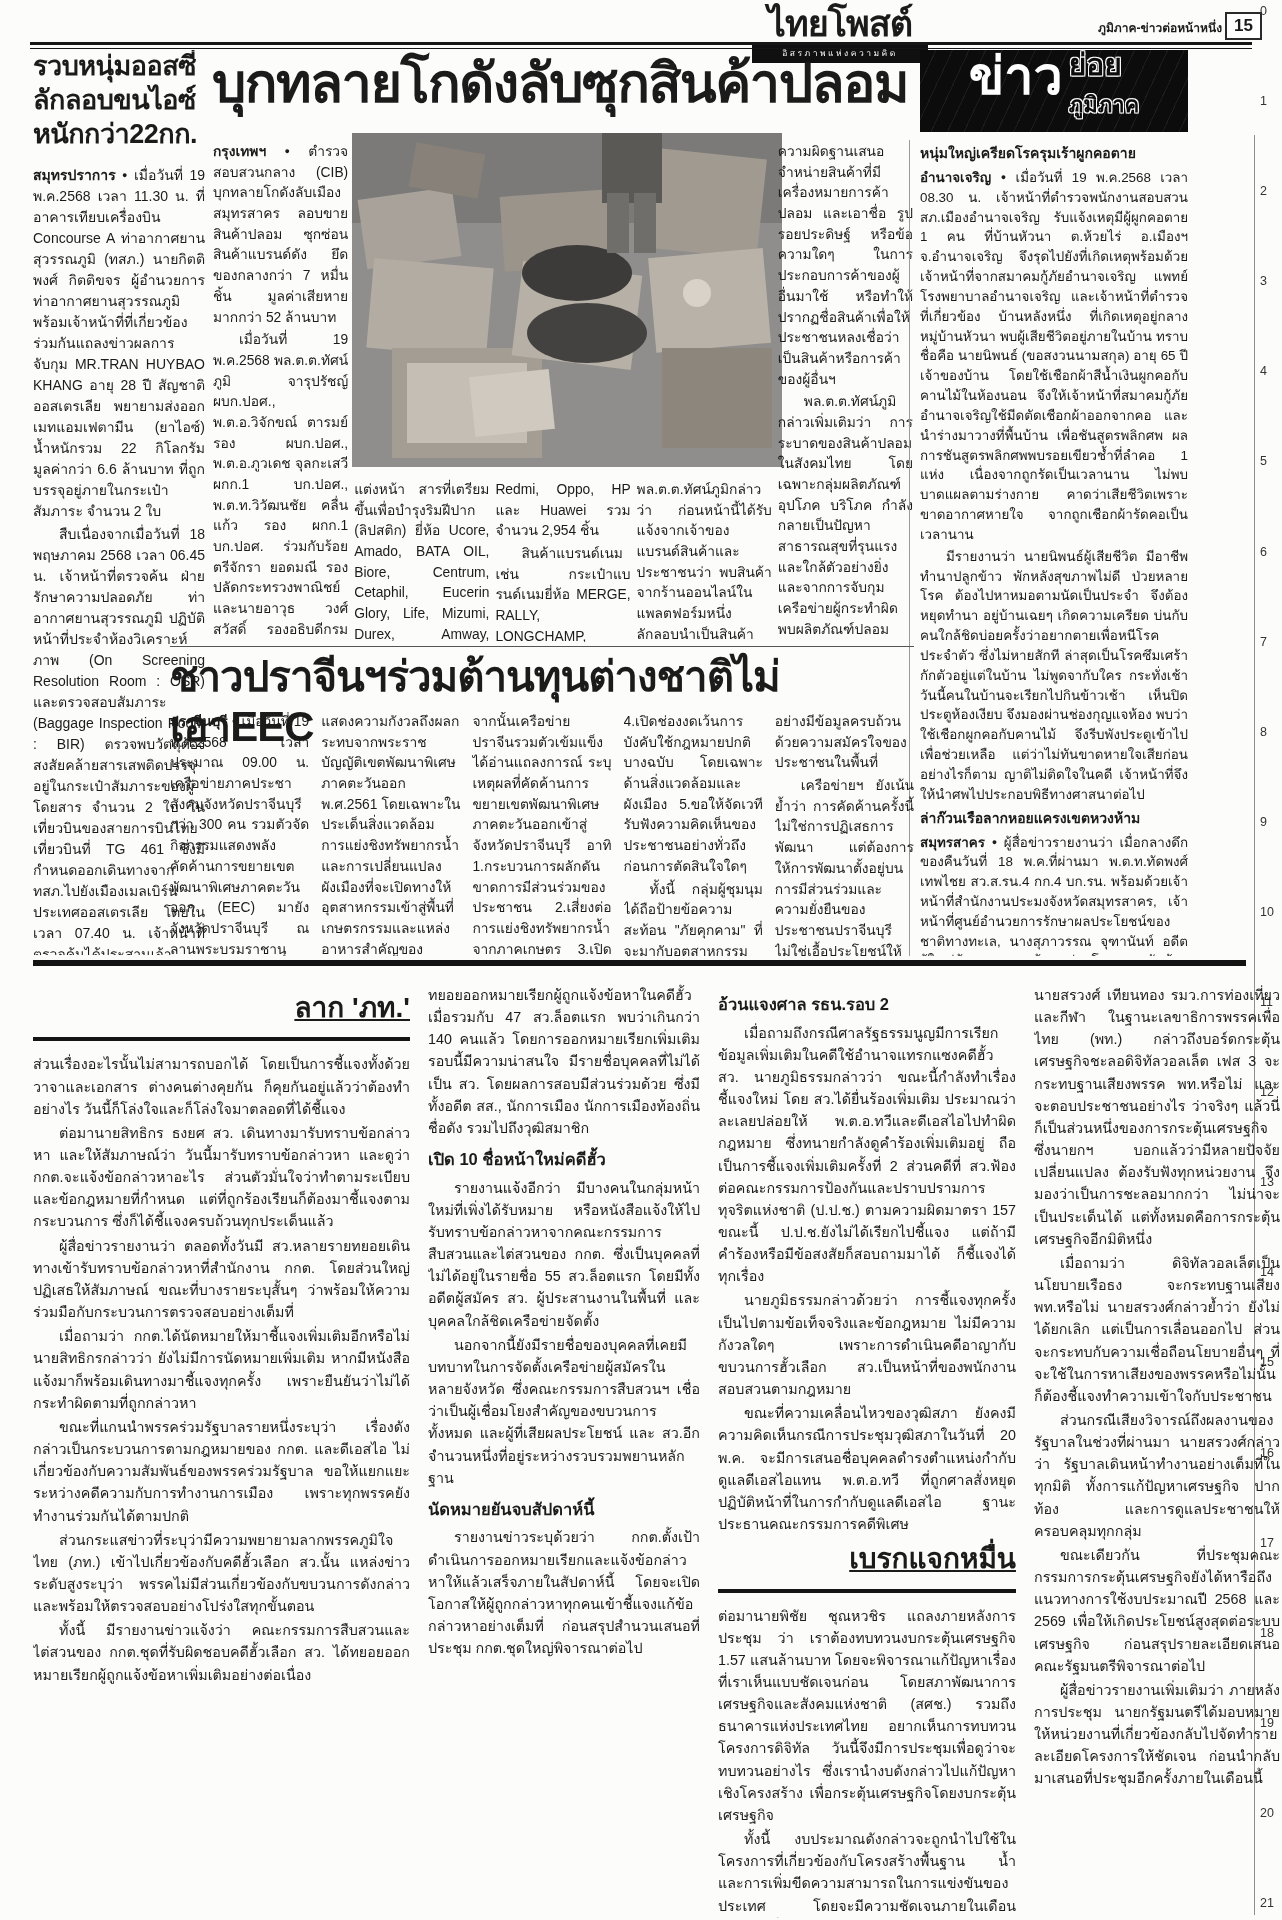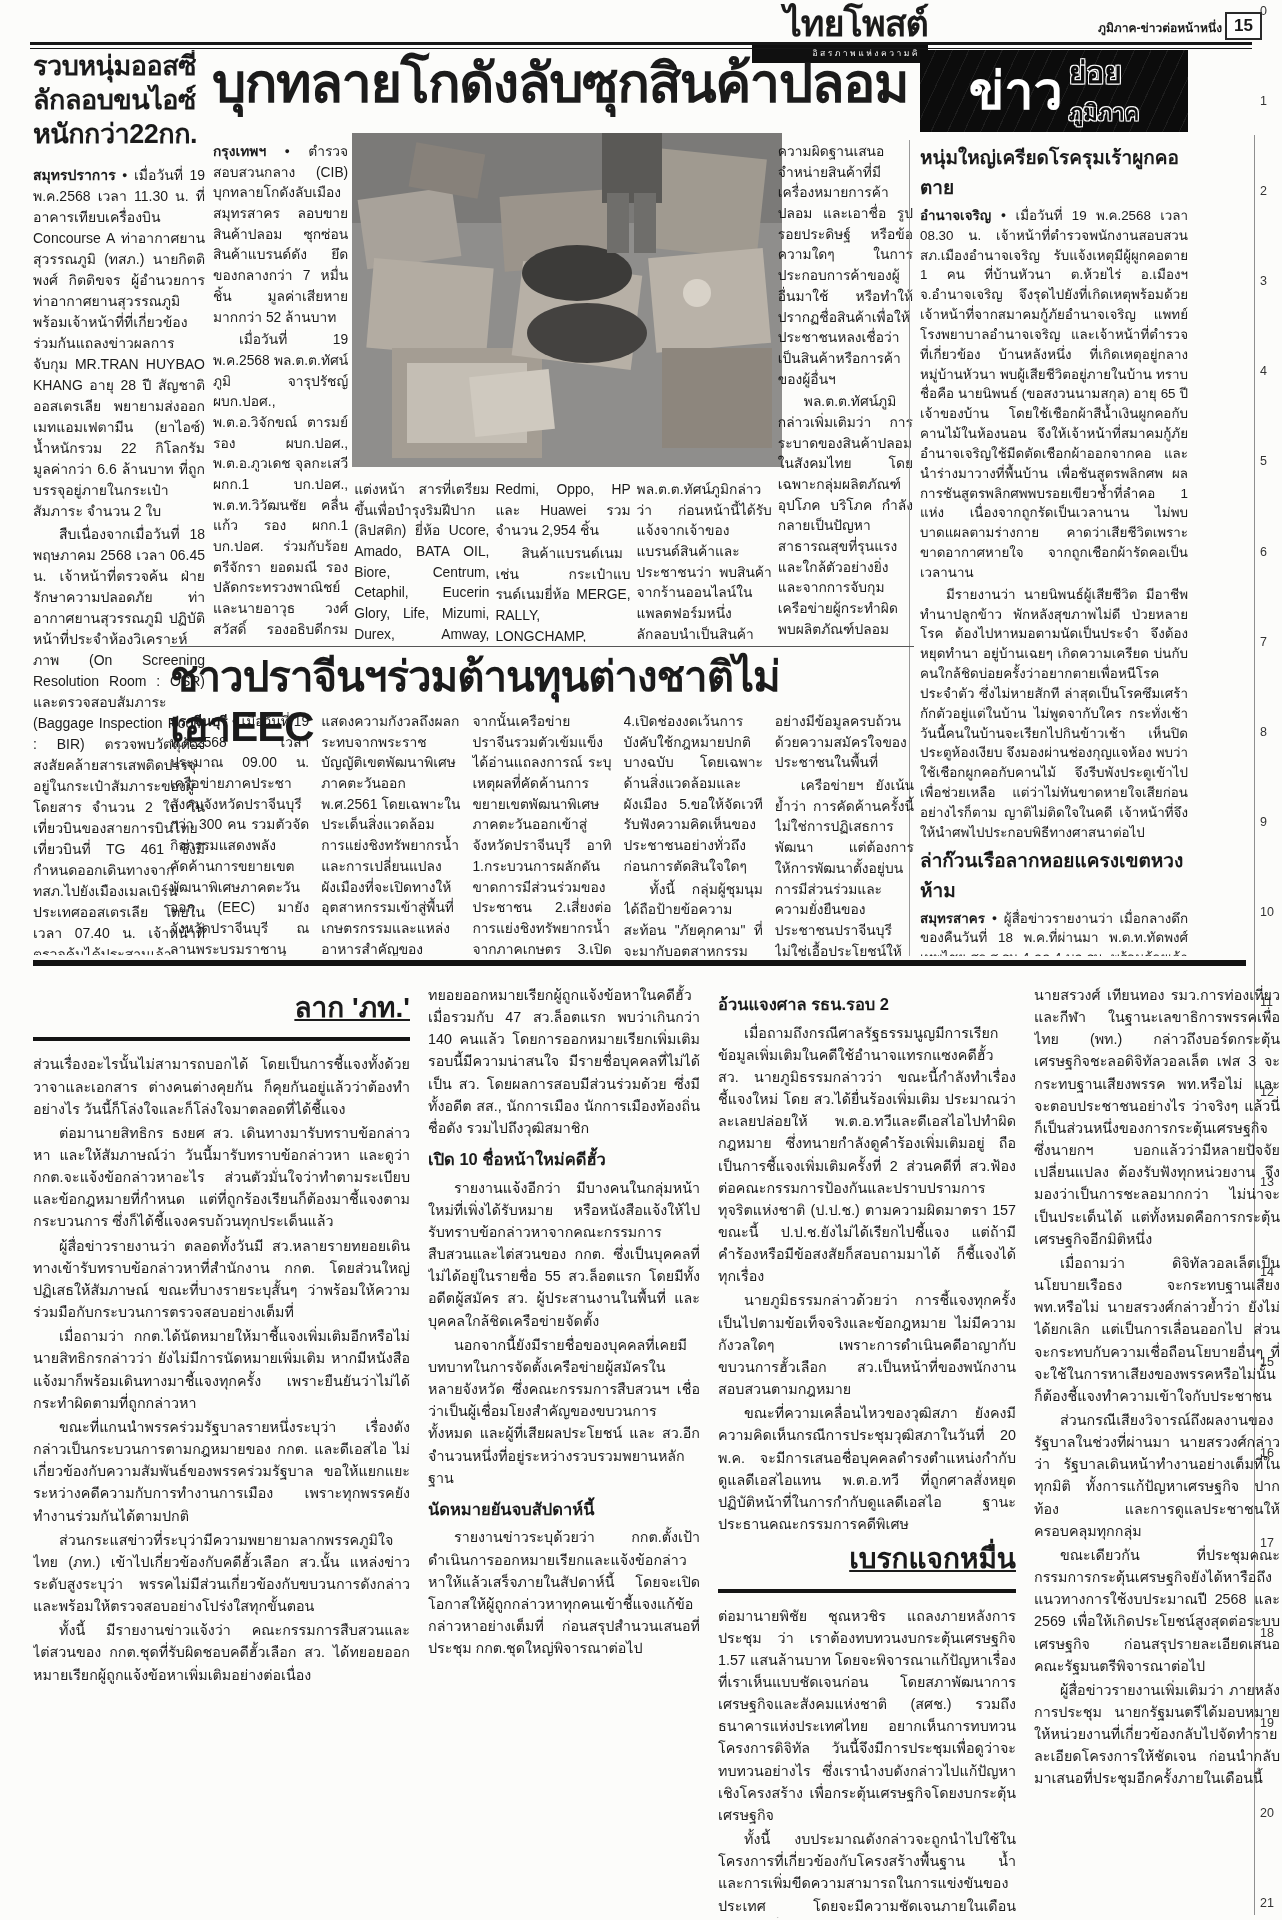--- a/index.html
+++ b/index.html
@@ -1,19 +1,19 @@
 <!DOCTYPE html>
 <html><head>
 <meta charset="utf-8">
 <style>
   html,body{margin:0;padding:0;background:#e8e8e4;}
   .page{position:relative;width:1282px;height:1920px;background:#fcfcfa;overflow:hidden;
         font-family:"Liberation Sans",sans-serif;color:#1b1b1b;margin:0 auto;}
   
-  .masthead{position:absolute;left:752px;top:6px;width:176px;text-align:right;}
+  .masthead{position:absolute;left:752px;top:6px;width:176px;text-align:center;}
   .masthead-title{font-size:36px;font-weight:bold;letter-spacing:-1px;line-height:1;}
   .masthead-bar{background:#101010;color:#fff;font-size:8.5px;letter-spacing:2.5px;
                 margin-top:2px;padding:2px 0 3px;}
   .section-label{position:absolute;right:60px;top:18px;font-size:12px;font-weight:bold;}
   .page-num-box{position:absolute;right:20px;top:12px;border:2px solid #2a2a2a;
                 font-size:17px;font-weight:bold;padding:2px 7px;background:#fff;}
   .header-rule{position:absolute;left:30px;top:42px;width:1222px;height:3px;
                border-top:3px solid #161616;border-bottom:1px solid #161616;}
   
   .p{margin:0 0 2px;text-align:justify;text-indent:26px;}
@@ -32,30 +32,30 @@
   .mcol.under-photo{padding-top:338px;}
   .photo{position:absolute;left:352px;top:133px;width:430px;height:334px;overflow:hidden;background:#9a9a98;}
   
   .vrule-mid{position:absolute;left:909px;top:140px;width:1px;height:816px;background:#9a9a9a;}
   .vrule-right{position:absolute;left:1254px;top:135px;width:1px;height:1780px;background:#8f8f8f;}
   .ruler{position:absolute;left:1260px;top:0;width:22px;height:1918px;display:flex;
          flex-direction:column;justify-content:space-between;align-items:flex-start;
          padding:4px 0 8px;box-sizing:border-box;font-size:12.5px;color:#333;}
   
   .briefs{position:absolute;left:920px;top:50px;width:268px;height:906px;overflow:hidden;}
-  .briefs-logo{background:#0c0c0c;height:82px;display:flex;align-items:center;justify-content:center;
+  .briefs-logo{background:#0c0c0c;height:82px;display:flex;justify-content:center;
      gap:6px;margin-bottom:10px;
      background-image:repeating-linear-gradient(115deg,#0c0c0c 0 14px,#1d1d1d 14px 15px);}
   .briefs-logo .w1{color:#fff;font-size:52px;font-weight:bold;line-height:1;}
   .briefs-stack{display:flex;flex-direction:column;align-items:flex-start;line-height:1;}
   .outline-txt{color:#0c0c0c;font-weight:bold;
      text-shadow:-1px -1px 0 #fff,1px -1px 0 #fff,-1px 1px 0 #fff,1px 1px 0 #fff;}
   .briefs-stack .w2{font-size:30px;}
   .briefs-stack .w3{font-size:22px;margin-top:14px;}
-  .brief-head{font-size:19px;font-weight:bold;margin:2px 0 4px;}
+  .brief-head{font-size:14px;font-weight:bold;margin:2px 0 4px;}
   .brief-body{font-size:13.4px;line-height:1.48;}
   
   .eec-rule{position:absolute;left:170px;top:646px;width:744px;height:1px;background:#555;}
   .eec-head{position:absolute;left:170px;top:652px;width:744px;font-size:42px;font-weight:bold;
             letter-spacing:-1px;line-height:1.2;}
   .eec-cols{position:absolute;left:170px;top:712px;width:744px;height:244px;display:flex;gap:12px;overflow:hidden;}
   .ecol{flex:1;font-size:13.8px;line-height:1.5;overflow:hidden;}
   
   .thick-divider{position:absolute;left:33px;top:960px;width:1213px;height:6px;background:#121212;}
   

